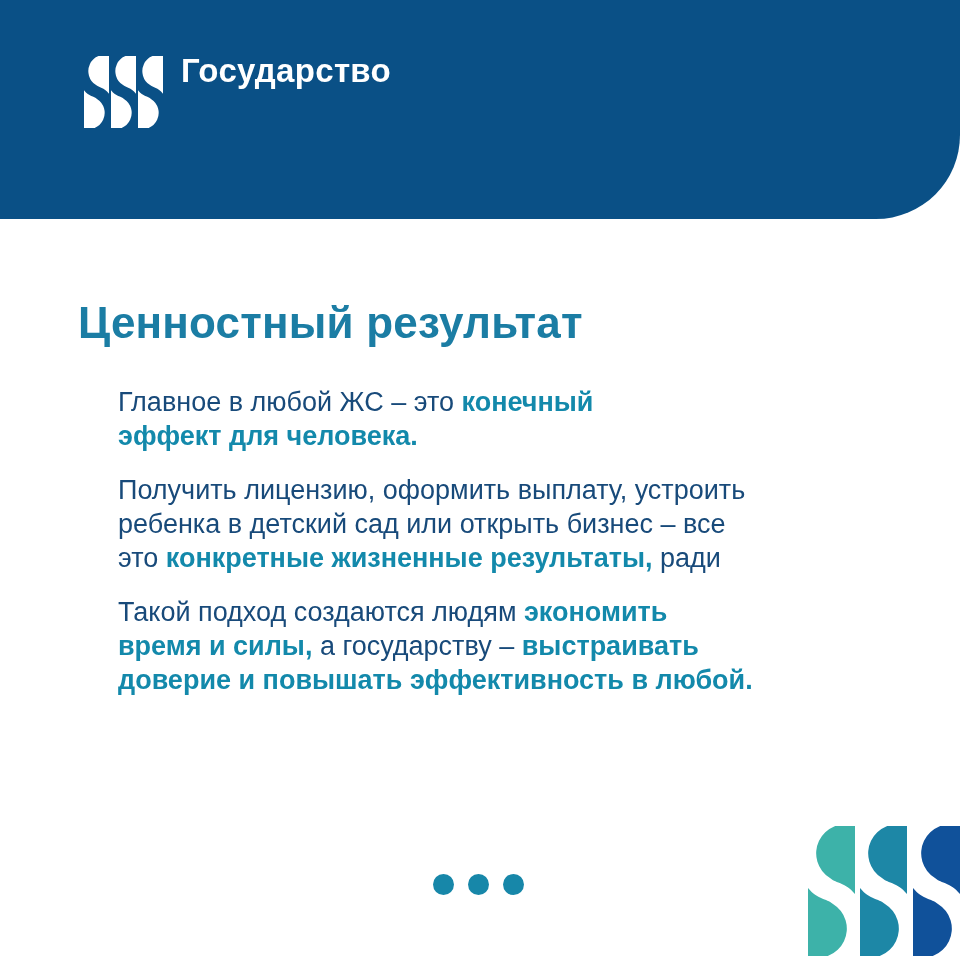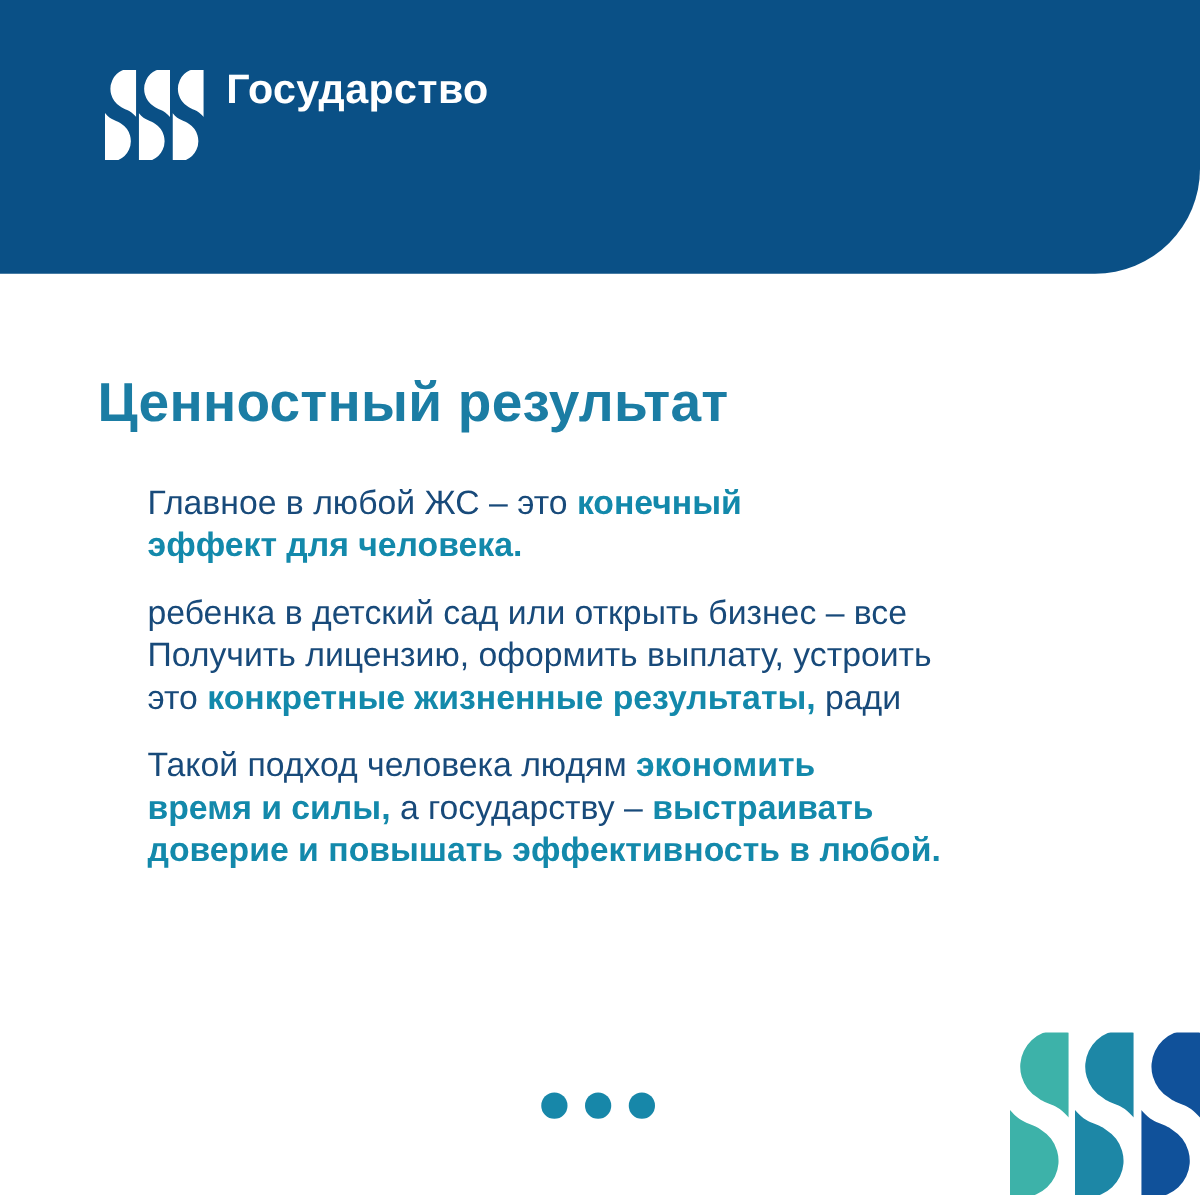--- a/index.html
+++ b/index.html
@@ -68,26 +68,26 @@
   </div>
 
   <div class="main">
     <h1 class="page-title">Ценностный результат</h1>
     <div id="paragraphs">
         <div class="para">
           <div class="line"><span>Главное в любой ЖС – это </span><span class="hl">конечный</span></div>
           <div class="line"><span class="hl">эффект для человека.</span></div>
         </div>
         <div class="para">
+          <div class="line"><span>Получить лицензию, оформить выплату, устроить</span></div>
           <div class="line"><span>ребенка в детский сад или открыть бизнес – все</span></div>
-          <div class="line"><span>Получить лицензию, оформить выплату, устроить</span></div>
           <div class="line"><span>это </span><span class="hl">конкретные жизненные результаты,</span><span> ради</span></div>
         </div>
         <div class="para">
-          <div class="line"><span>Такой подход человека людям </span><span class="hl">экономить</span></div>
+          <div class="line"><span>Такой подход создаются людям </span><span class="hl">экономить</span></div>
           <div class="line"><span class="hl">время и силы,</span><span> а государству – </span><span class="hl">выстраивать</span></div>
           <div class="line"><span class="hl">доверие и повышать эффективность в любой.</span></div>
         </div>
       </div>
   </div>
 
   <div class="dots" id="dots">
       <div class="dot"></div>
       <div class="dot"></div>
       <div class="dot"></div>

